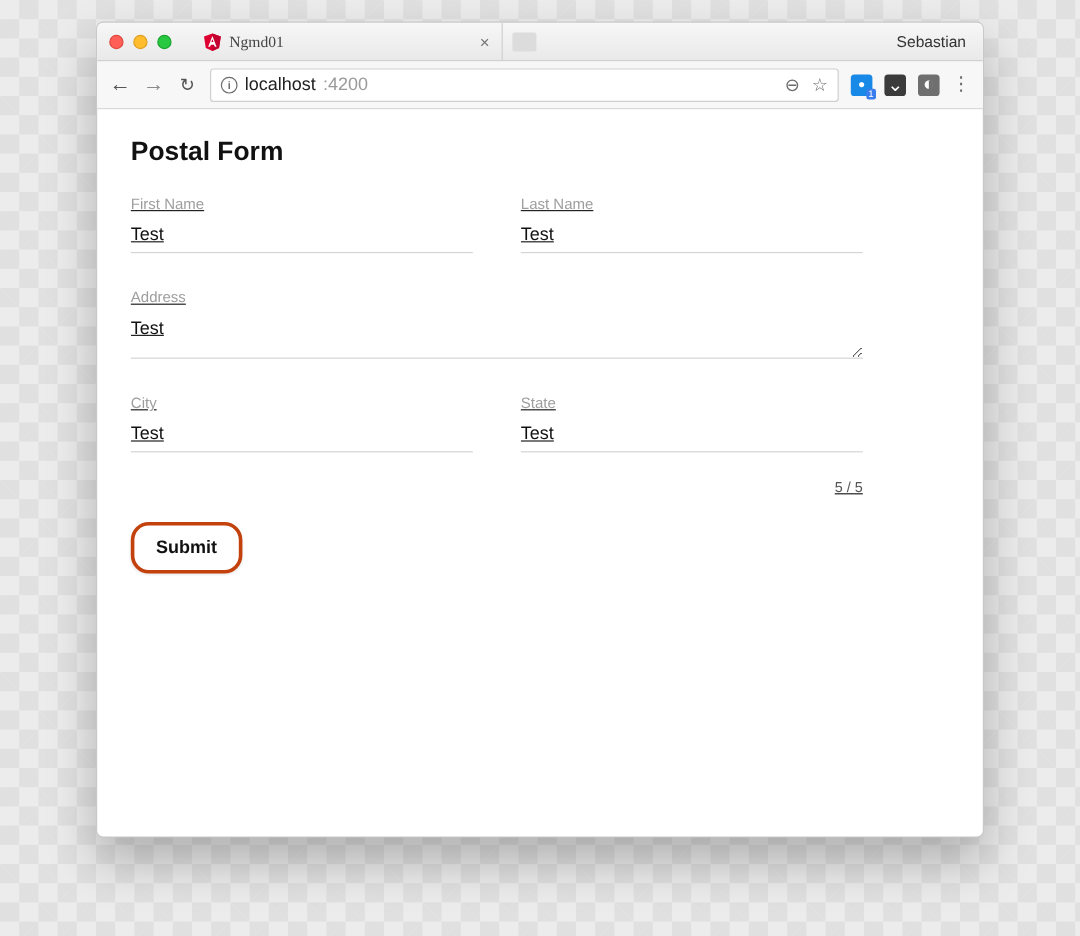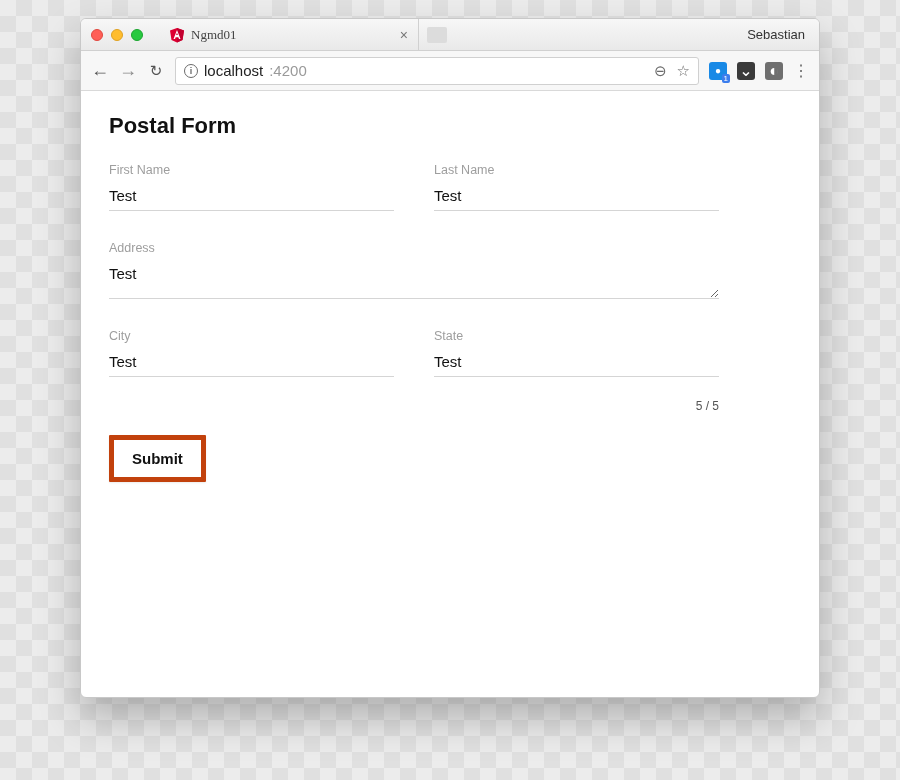--- a/index.html
+++ b/index.html
@@ -105,42 +105,42 @@
   .ext-row { display:flex; align-items:center; gap:10px; }
   .ext-icon { width:18px;height:18px;display:inline-flex;align-items:center;justify-content:center;border-radius:3px; position:relative;}
   .ext-blue { background:#1889e6; color:#fff; font-size:10px; }
   .ext-blue .badge { position:absolute; bottom:-3px; right:-3px; background:#3b7ded;color:#fff;font-size:8px;padding:0 2px;border-radius:2px;}
   .ext-dark { background:#3b3b3b; color:#fff; }
   .ext-gray { background:#6f6f6f; color:#fff; }
   .menu-dots { font-size:16px; color:#6b6b6b; letter-spacing:0; line-height:1; }
   
   .content { flex:1; padding: 22px 28px; overflow:auto; font-size:15px; color:#222; }
   h2.page-title { font-size:22px; font-weight:700; margin-bottom:24px; color:#111;}
-  .form { max-width: 610px; }
+  .form { max-width: 610px; text-decoration: underline; }
   .row { display:flex; gap:40px; margin-bottom:30px;}
   .field { display:flex; flex-direction:column; flex:1; }
   .field.half { flex:1; }
   .field-label { font-size:12.5px; color:#9e9e9e; margin-bottom:6px; }
   .field-input {
     border:none; border-bottom:1px solid #d5d5d5;
     font-size:15px; padding:4px 0 6px; color:#111;
     background:transparent; outline:none;
     font-family:inherit;
   }
   textarea.field-input { resize:both; height:38px; min-height:30px;}
   .row.triple .field { flex:1; }
   .counter { text-align:right; font-size:12px; color:#555; margin:-8px 0 22px; }
   .submit-btn {
     display:inline-block;
     padding:10px 18px;
     font-size:15px;
     font-weight:600;
     background:#fff;
-    border:5px solid #c2410c;
-    border-radius:1px;
+    border:3px solid #c2410c;
+    border-radius:15px;
     box-shadow:0 1px 2px rgba(0,0,0,0.08);
     color:#111;
   }
 </style>
 </head>
 <body>
 
 <div class="window">
 
   <div class="titlebar">

